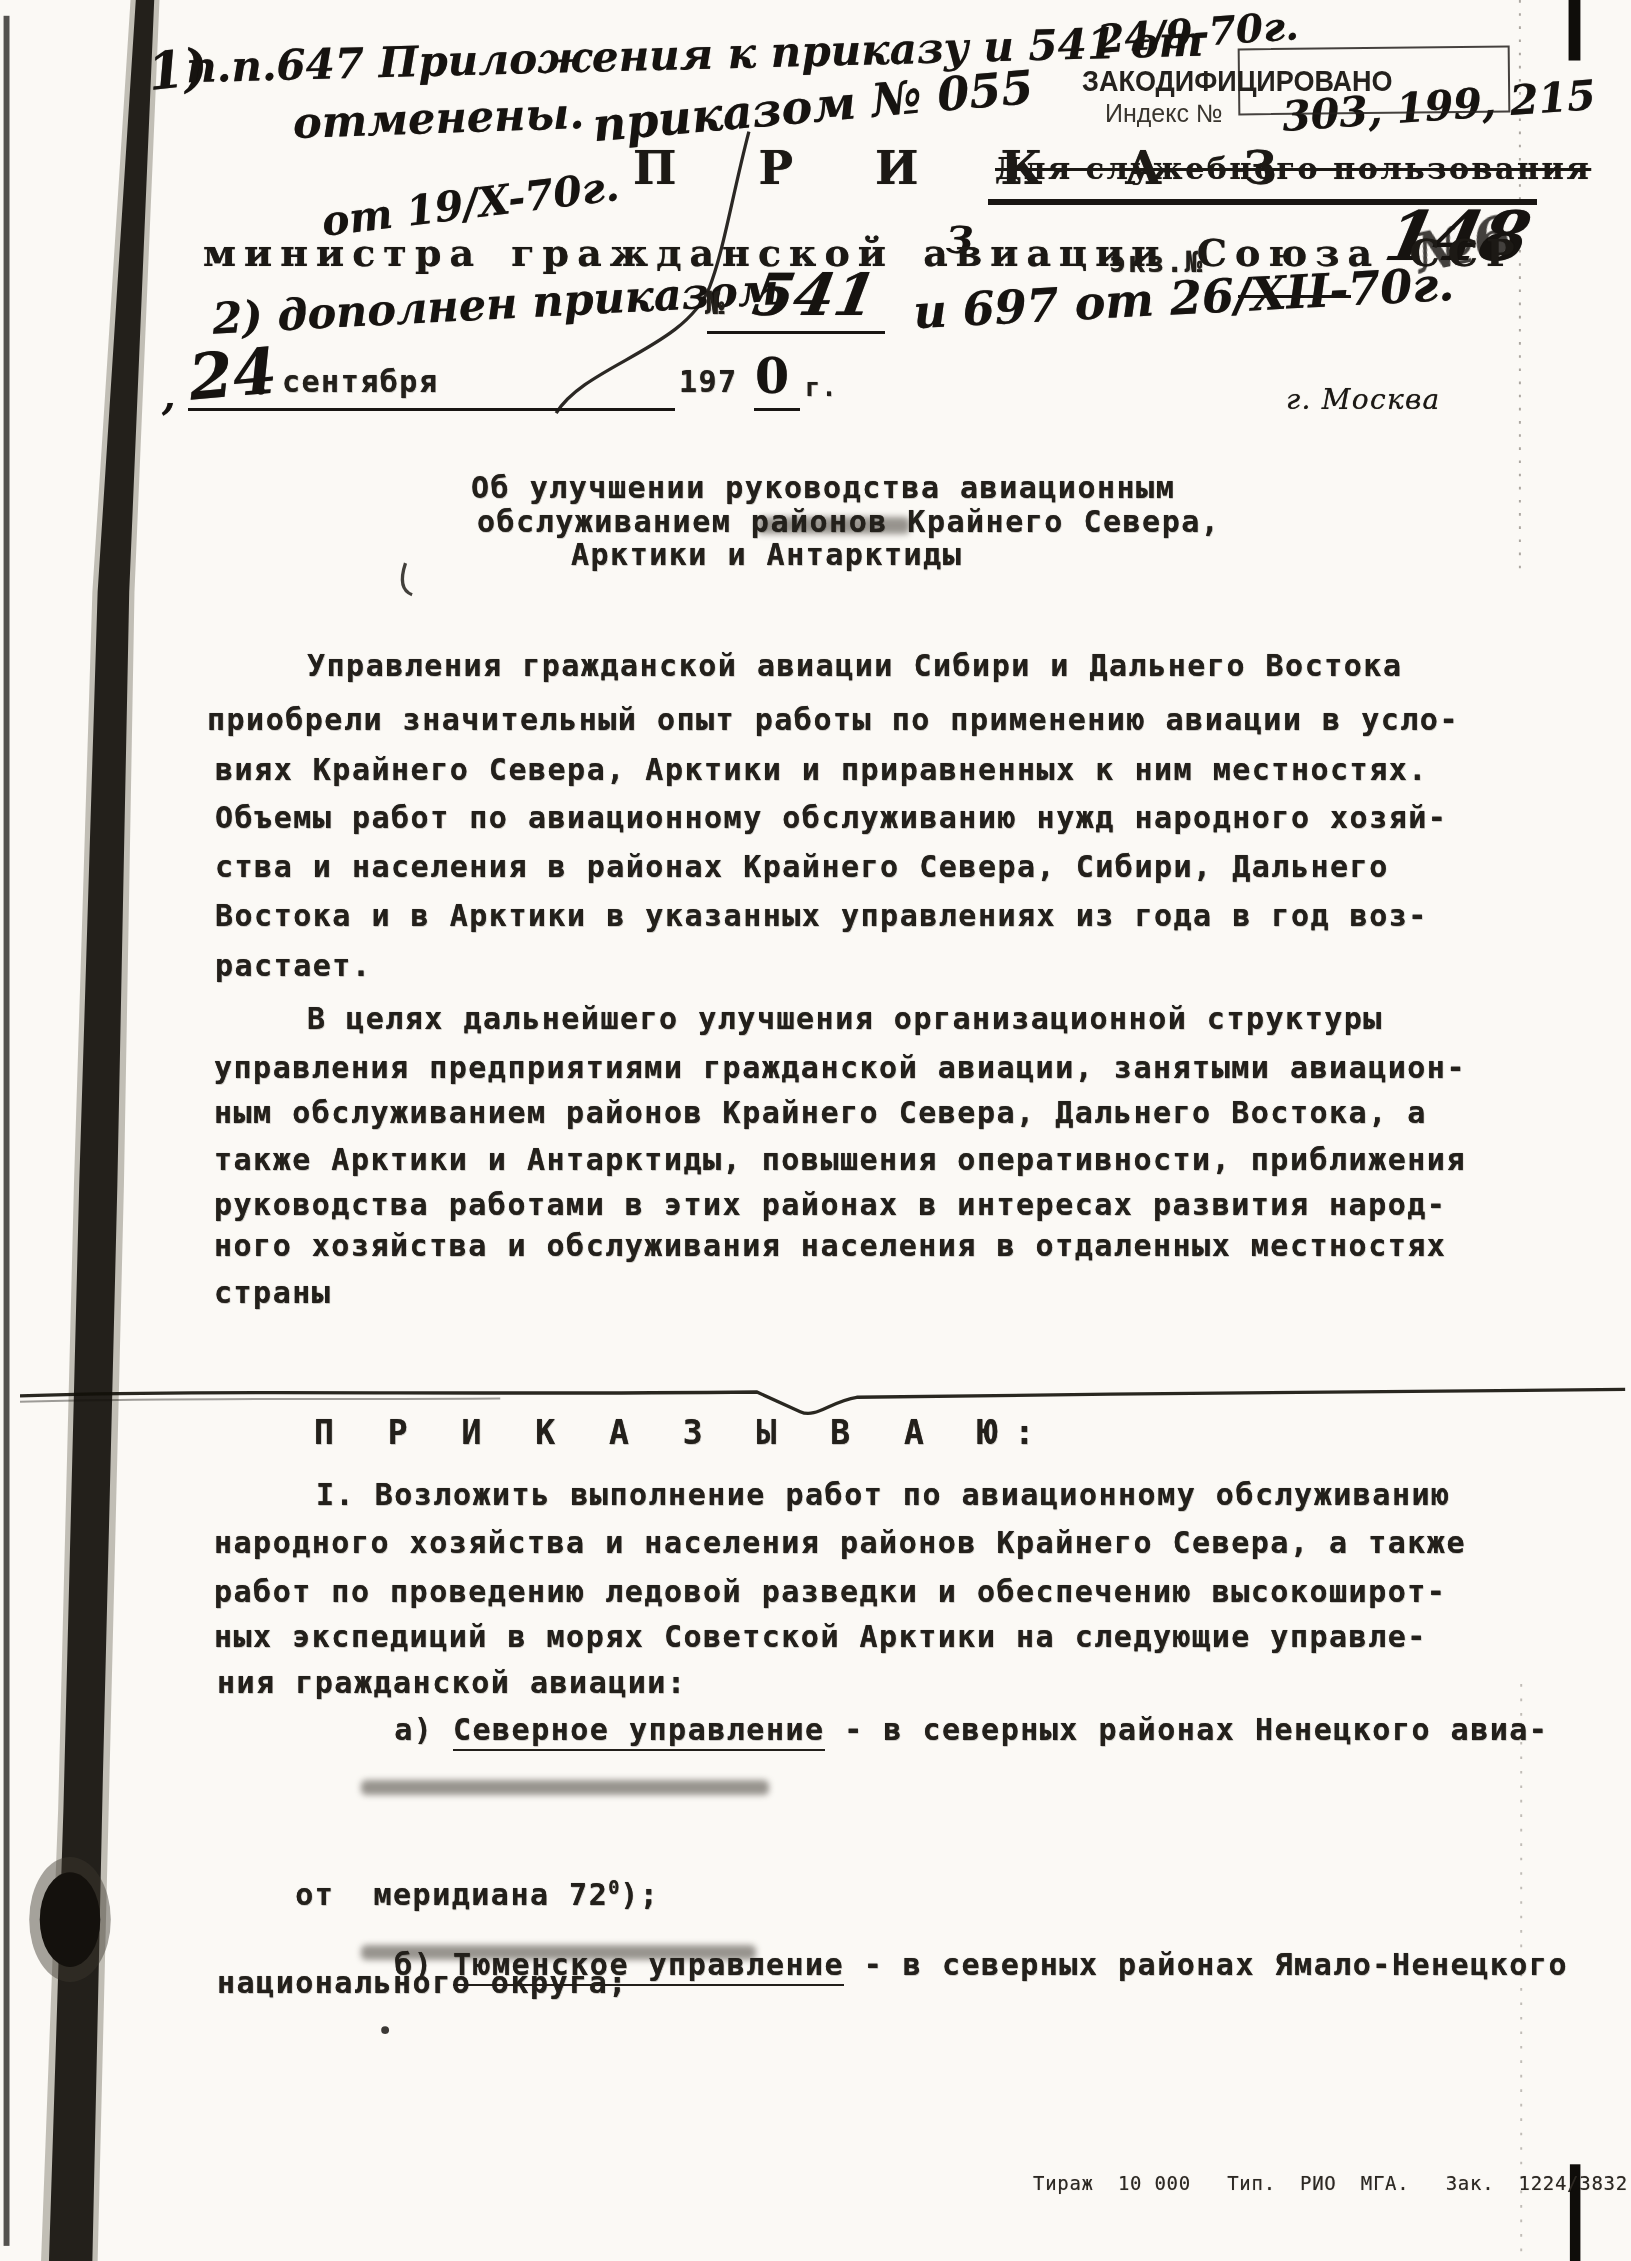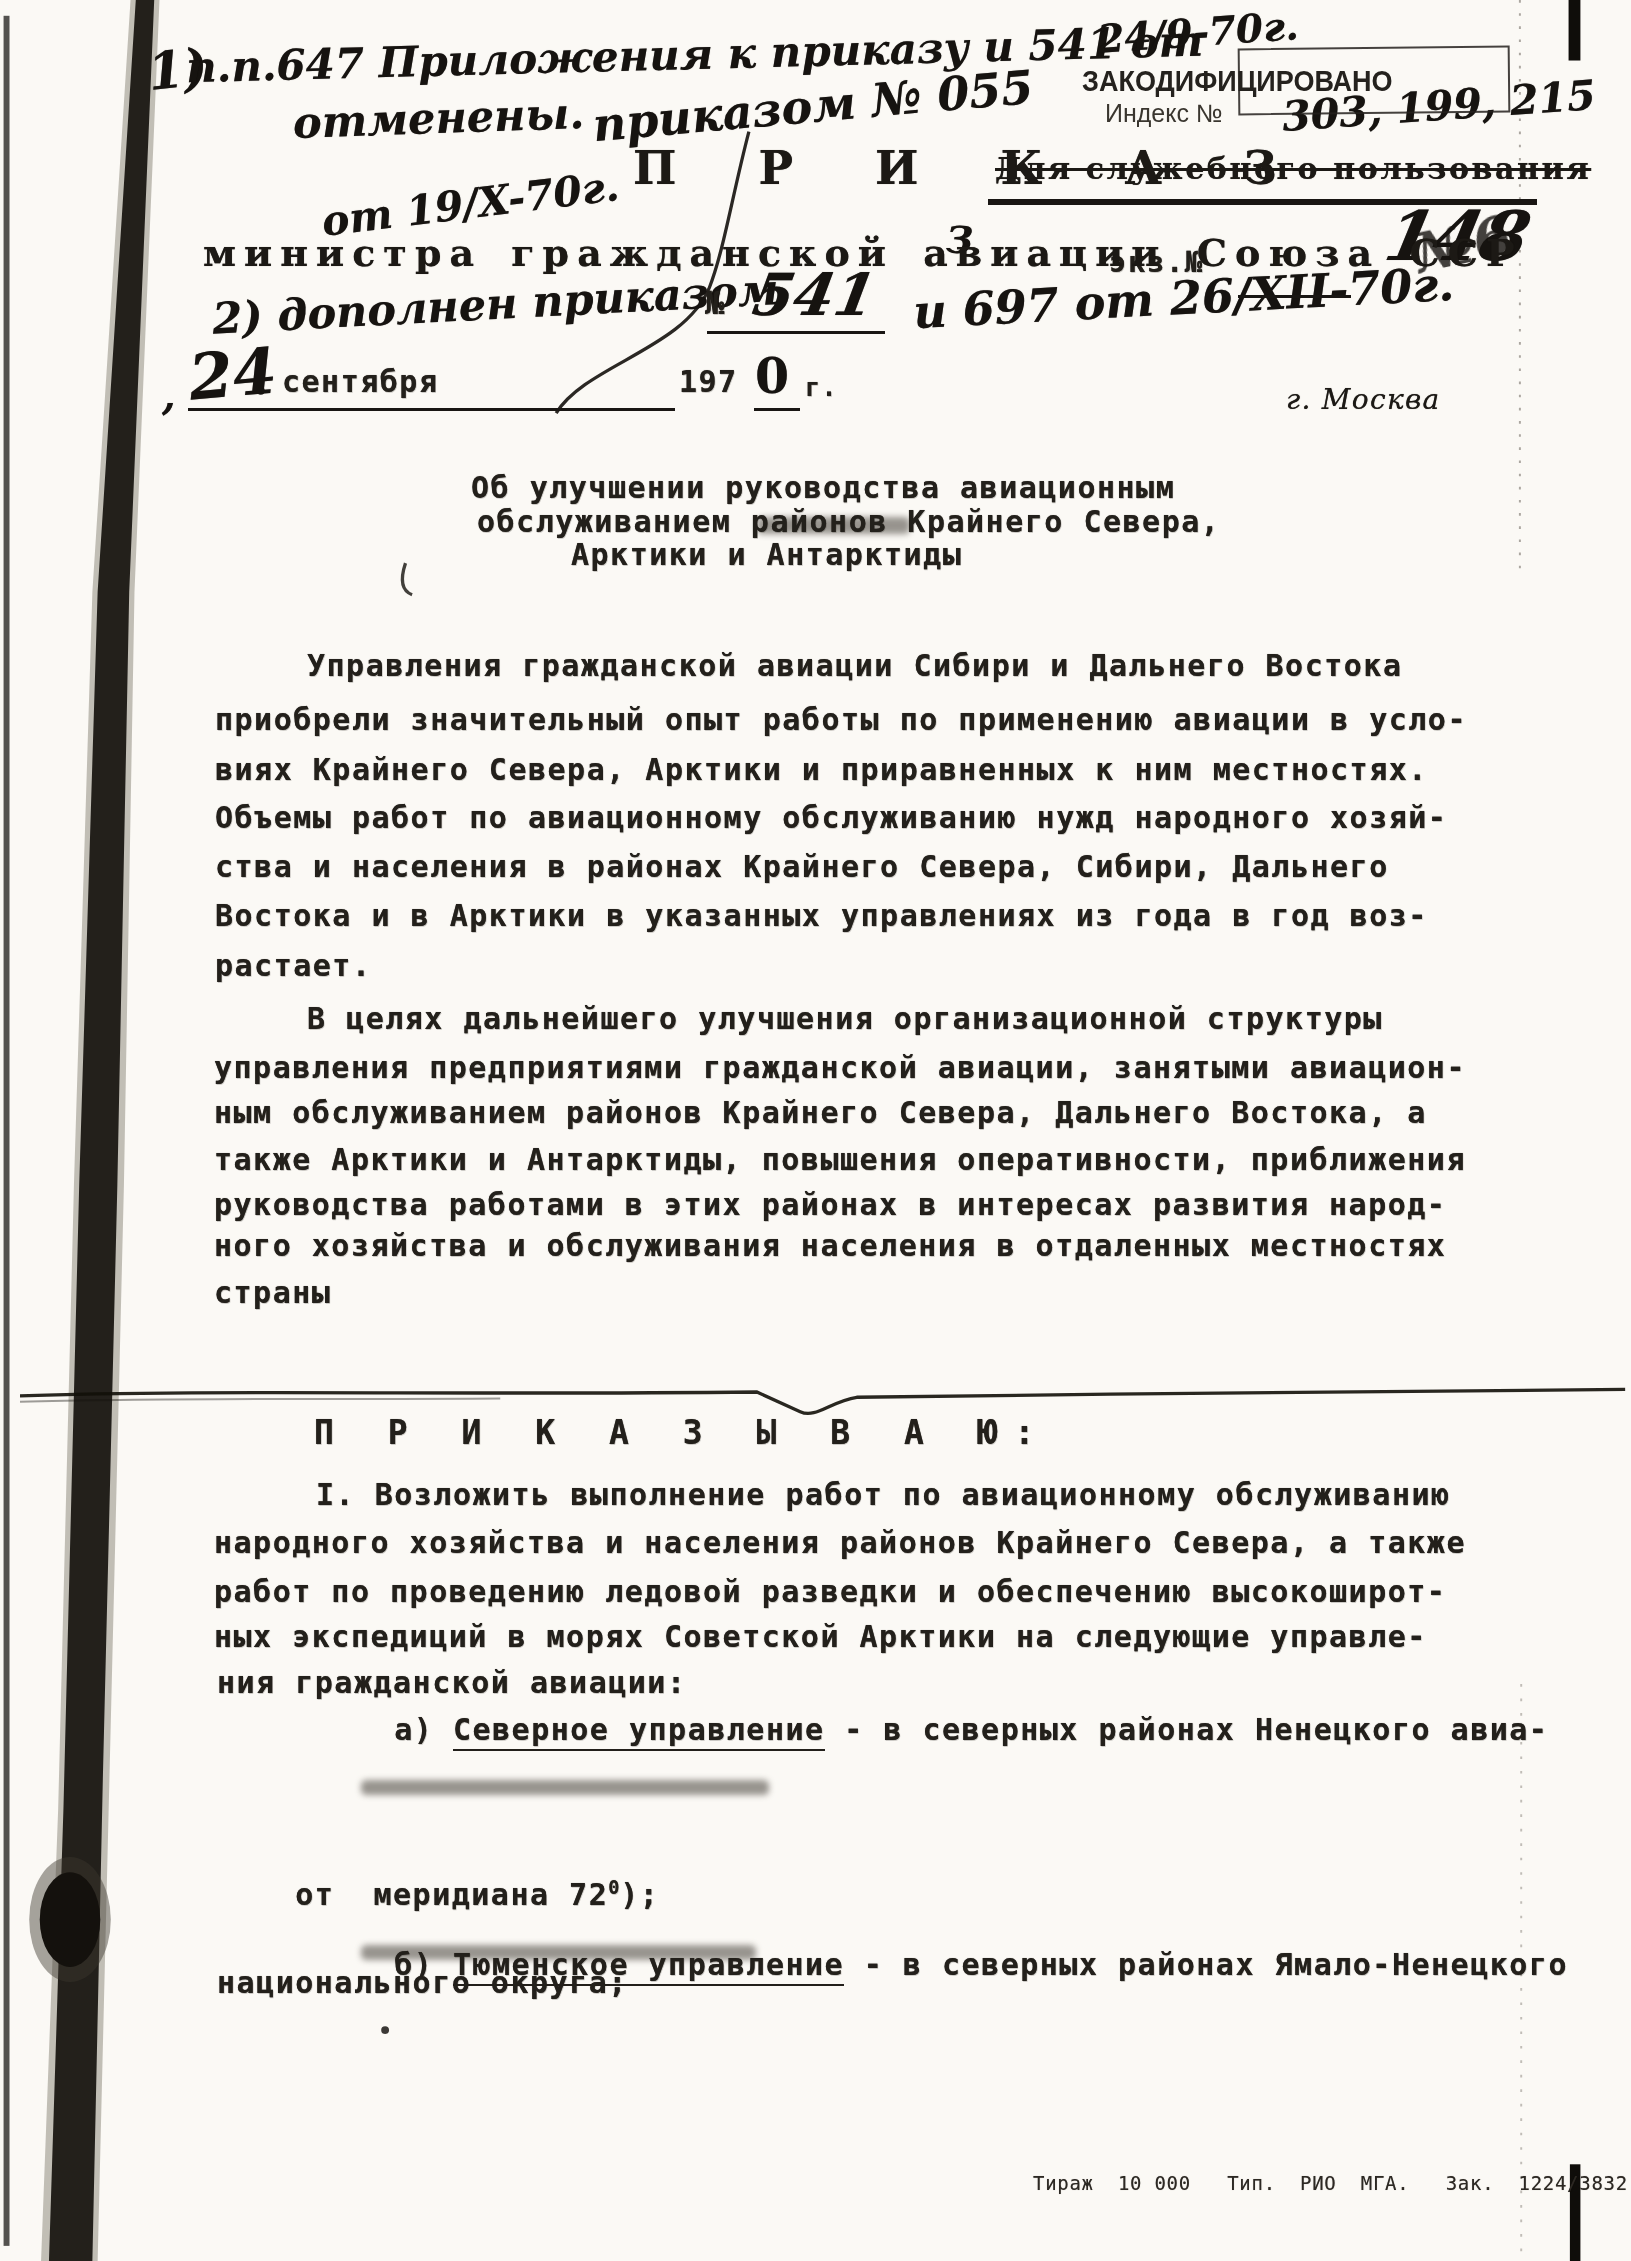--- a/index.html
+++ b/index.html
@@ -97,21 +97,21 @@
   <div class="abs tw" style="left:679px;top:365px;">197</div>
   <div class="bar" style="left:754px;top:408px;width:46px;height:3.3px;"></div>
   <div class="abs tw" style="left:805px;top:374px;font-size:25px;">г.</div>
   <div class="abs disp" style="left:1286px;top:383px;font-size:28px;font-style:italic;font-weight:400;letter-spacing:1.3px;">г. Москва</div>
 
   <div class="abs tw" style="left:471px;top:471px;">Об улучшении руководства авиационным</div>
   <div class="abs tw" style="left:477px;top:505px;">обслуживанием районов Крайнего Севера,</div>
   <div class="abs tw" style="left:571px;top:538px;">Арктики и Антарктиды</div>
 
   <div class="abs tw" style="left:307px;top:649px;">Управления гражданской авиации Сибири и Дальнего Востока</div>
-  <div class="abs tw" style="left:215px;top:703px;">приобрели значительный опыт работы по применению авиации в усло-</div>
+  <div class="abs tw" style="left:207px;top:703px;">приобрели значительный опыт работы по применению авиации в усло-</div>
   <div class="abs tw" style="left:215px;top:753px;">виях Крайнего Севера, Арктики и приравненных к ним местностях.</div>
   <div class="abs tw" style="left:215px;top:801px;">Объемы работ по авиационному обслуживанию нужд народного хозяй-</div>
   <div class="abs tw" style="left:215px;top:850px;">ства и населения в районах Крайнего Севера, Сибири, Дальнего</div>
   <div class="abs tw" style="left:215px;top:899px;">Востока и в Арктики в указанных управлениях из года в год воз-</div>
   <div class="abs tw" style="left:215px;top:949px;">растает.</div>
 
   <div class="abs tw" style="left:307px;top:1002px;">В целях дальнейшего улучшения организационной структуры</div>
   <div class="abs tw" style="left:214px;top:1051px;">управления предприятиями гражданской авиации, занятыми авиацион-</div>
   <div class="abs tw" style="left:214px;top:1096px;">ным обслуживанием районов Крайнего Севера, Дальнего Востока, а</div>
   <div class="abs tw" style="left:214px;top:1143px;">также Арктики и Антарктиды, повышения оперативности, приближения</div>

